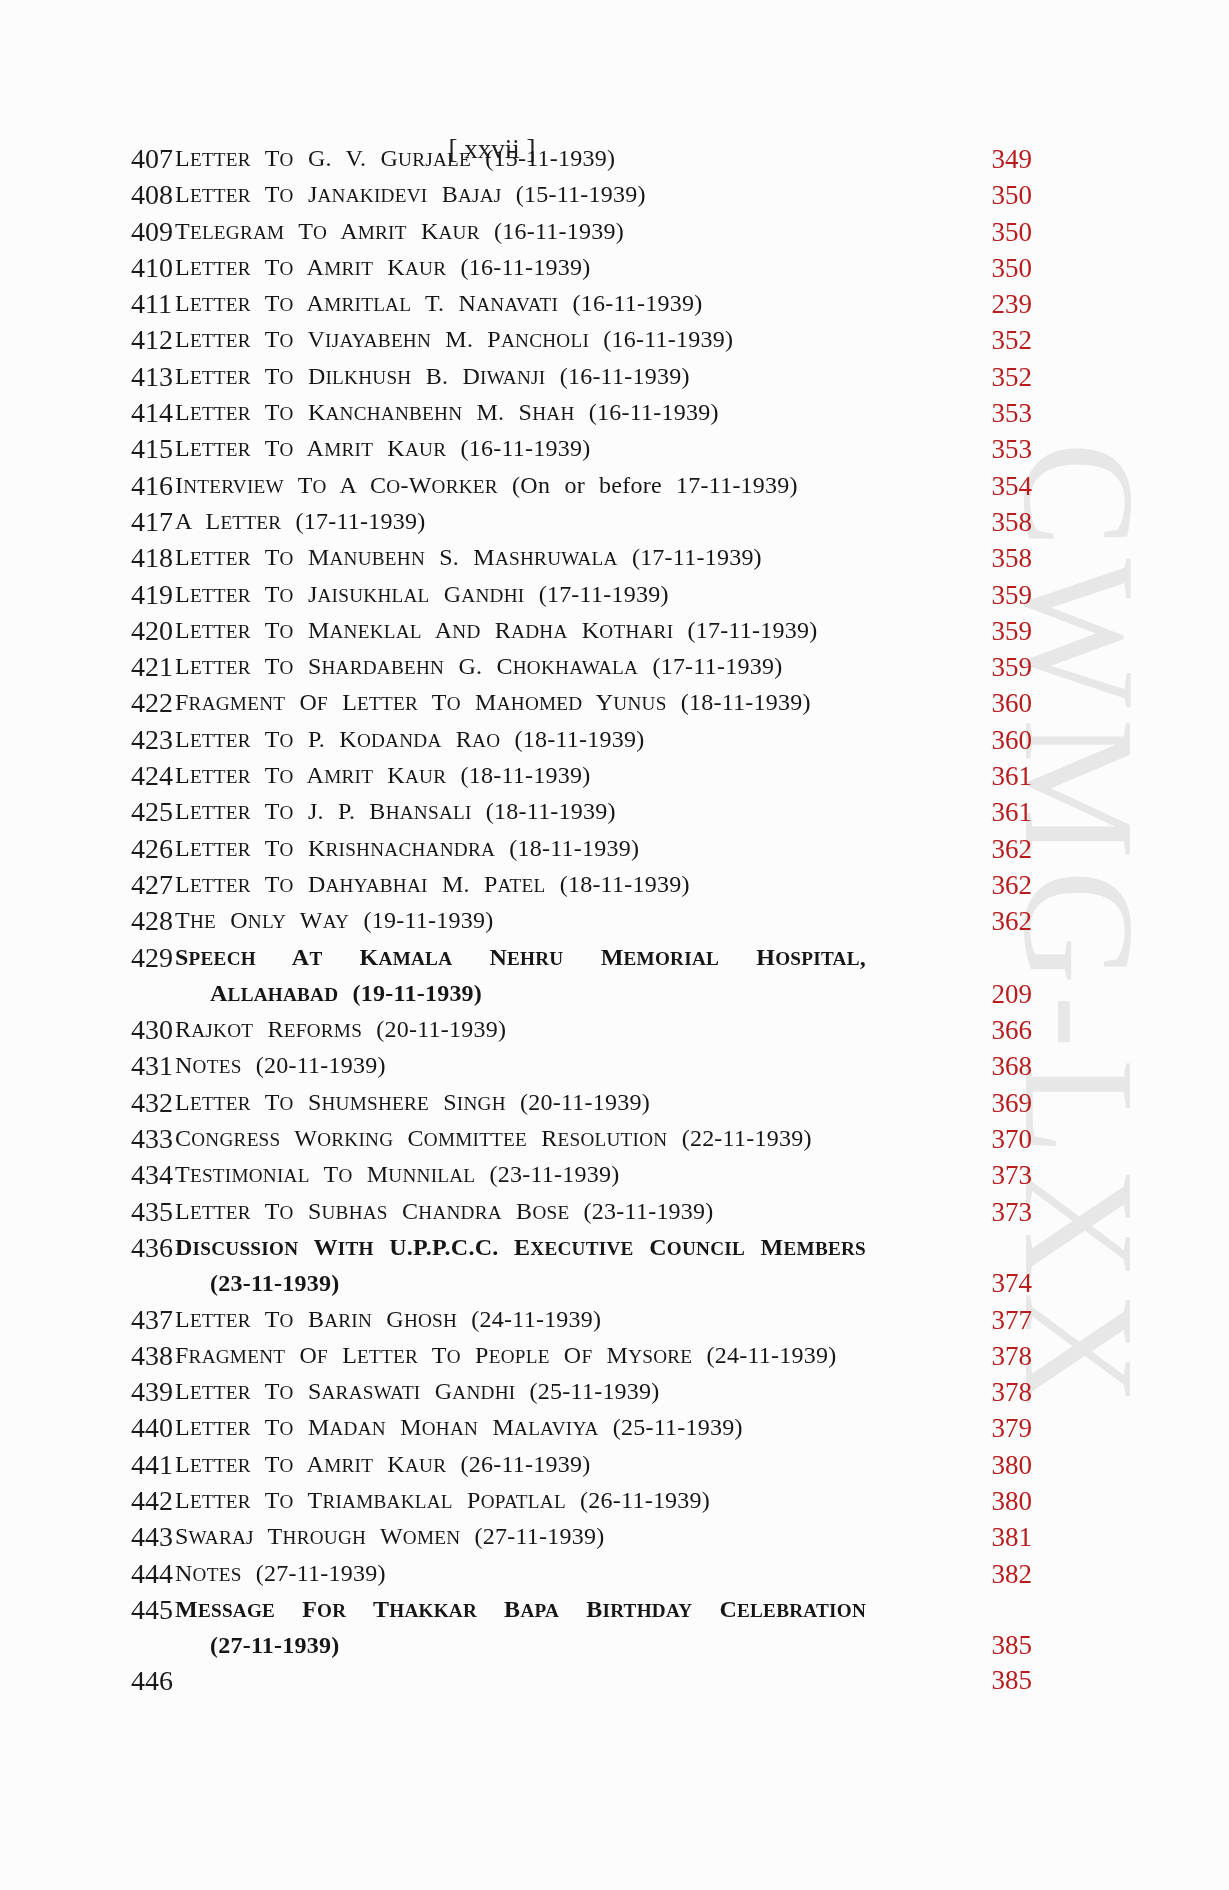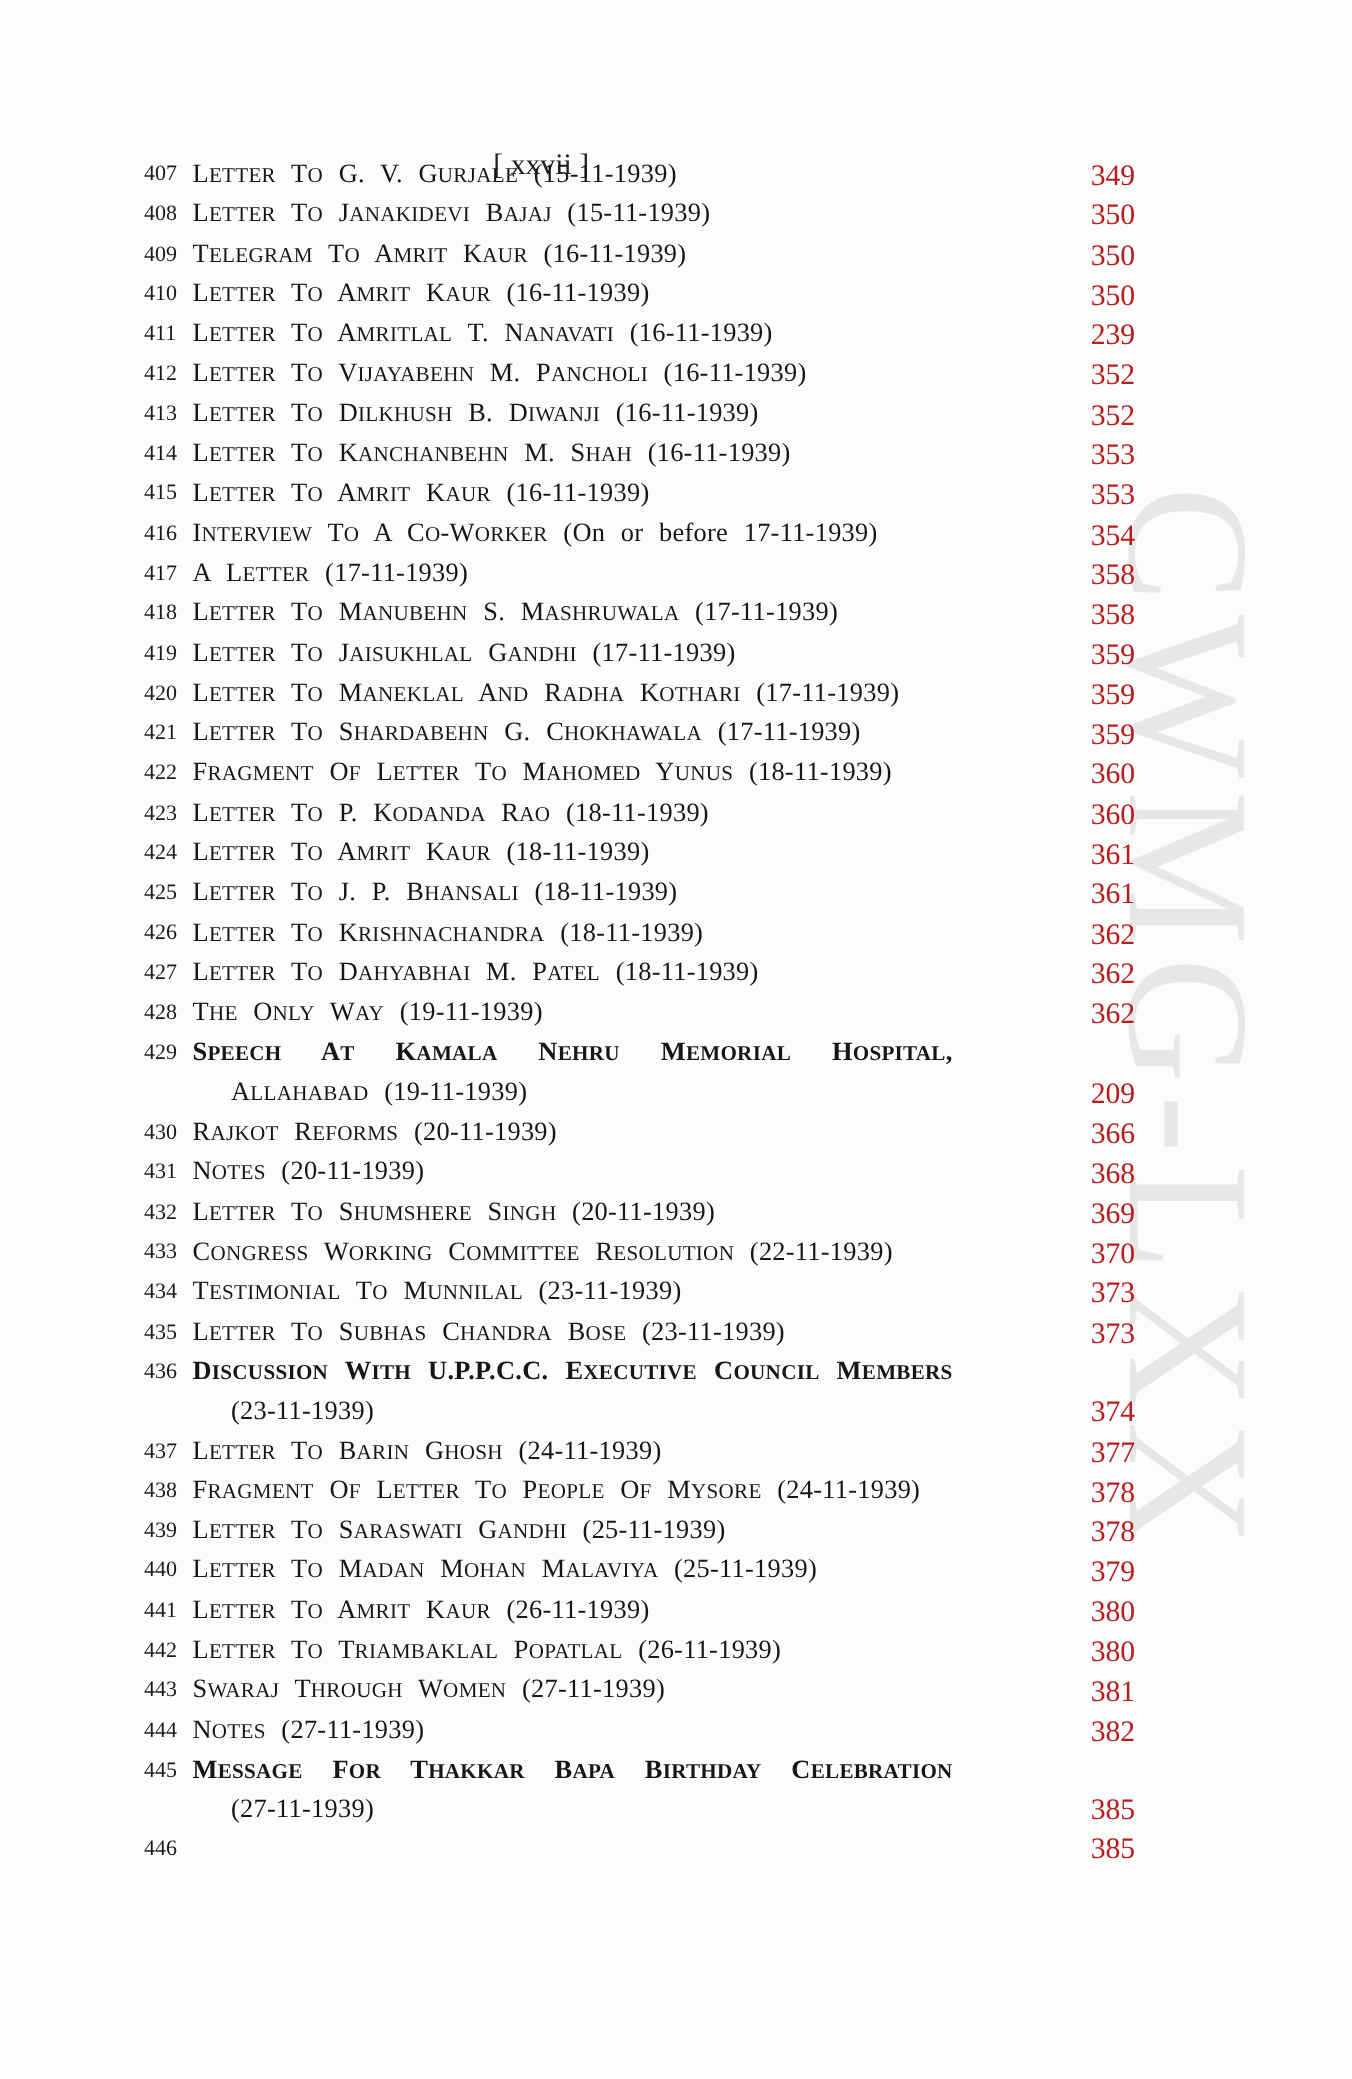--- a/index.html
+++ b/index.html
@@ -48,40 +48,41 @@
     z-index: 1;
   }
   .entry {
     display: flex;
     align-items: flex-start;
     line-height: 35.3px;
   }
   .entry .num {
     width: 44px;
     flex: 0 0 44px;
-    font-size: 20px;
+    font-size: 28px;
     color: #1a1a1a;
   }
   .entry .title {
     flex: 0 0 691px;
     width: 691px;
     font-size: 24px;
     letter-spacing: 0.01em;
     word-spacing: 8px;
     color: #161616;
   }
   .entry .title .line { white-space: nowrap; }
   .entry .title .line.justify {
     white-space: normal;
     text-align: justify;
     text-align-last: justify;
     font-weight: bold;
   }
   .entry .title .line.cont {
     padding-left: 35px;
+    font-weight: bold;
   }
   .sc { font-size: 0.8em; }
   .entry .pg {
     flex: 1 1 auto;
     text-align: right;
     font-size: 27px;
     align-self: flex-end;
     color: #b91c1c;
   }
 </style>

